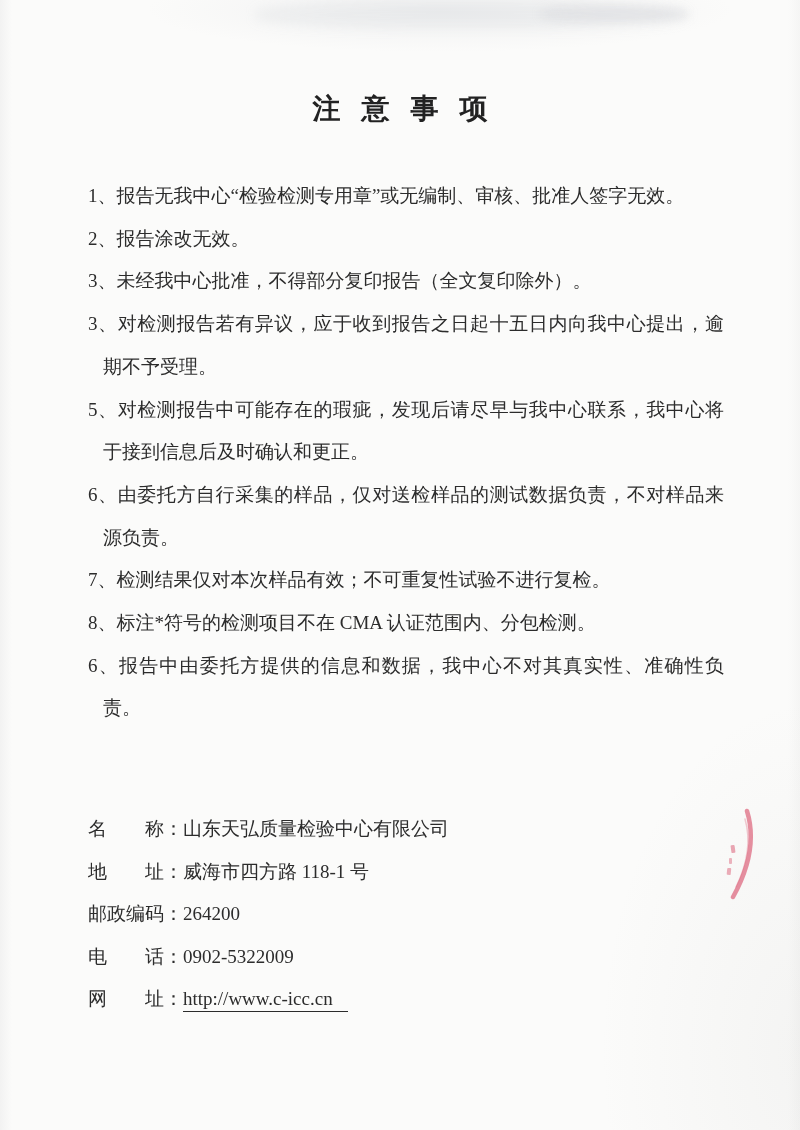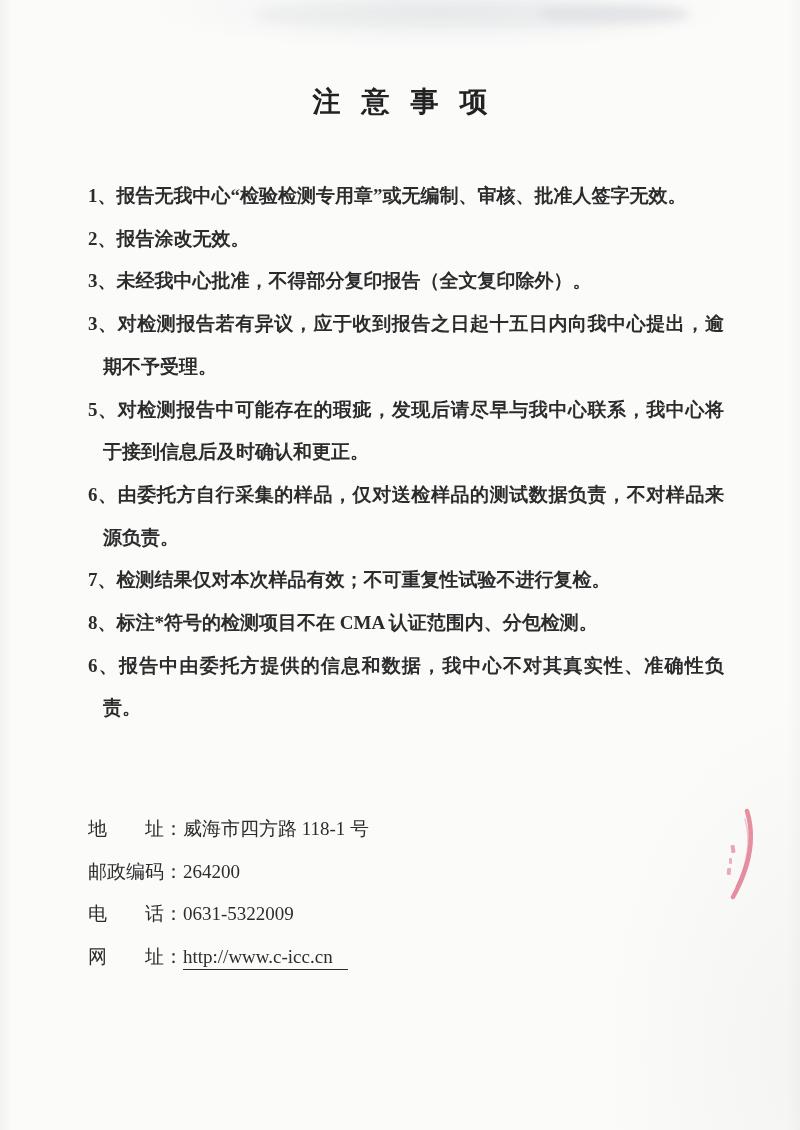--- a/index.html
+++ b/index.html
@@ -24,35 +24,34 @@
     text-align: center;
     font-family: "Liberation Sans", "DejaVu Sans", sans-serif;
     font-weight: 700;
     font-size: 28px;
     line-height: 34px;
     letter-spacing: 21px;
     padding-left: 21px;
     box-sizing: border-box;
     color: #222;
   }
-  #notes-title { top: 85px; }
+  #notes-title { top: 92px; }
   #org-title   { top: 724px; }
 
   .notes {
     position: absolute;
     top: 175px; left: 88px;
     width: 636px;
     font-size: 19px;
     line-height: 42.7px;
     text-align: justify;
   }
   .note {
     padding-left: 15px;
     text-indent: -15px;
-    font-weight: bold;
   }
 
   .org-info {
     position: absolute;
     top: 808px; left: 88px;
     width: 640px;
     font-size: 19px;
     line-height: 42.6px;
   }
   .info-row { white-space: nowrap; }
@@ -103,27 +102,30 @@
     <div class="note">5、对检测报告中可能存在的瑕疵，发现后请尽早与我中心联系，我中心将于接到信息后及时确认和更正。</div>
     <div class="note">6、由委托方自行采集的样品，仅对送检样品的测试数据负责，不对样品来源负责。</div>
     <div class="note">7、检测结果仅对本次样品有效；不可重复性试验不进行复检。</div>
     <div class="note">8、标注*符号的检测项目不在 CMA 认证范围内、分包检测。</div>
     <div class="note">6、报告中由委托方提供的信息和数据，我中心不对其真实性、准确性负责。</div>
   </div>
 
 
   <div class="org-info">
     <div class="info-row">
+      <span class="label">名　　称：</span><span class="value">山东天弘质量检验中心有限公司</span>
+    </div>
+    <div class="info-row">
       <span class="label">地　　址：</span><span class="value">威海市四方路 118-1 号</span>
     </div>
     <div class="info-row">
       <span class="label">邮政编码：</span><span class="value">264200</span>
     </div>
     <div class="info-row">
-      <span class="label">电　　话：</span><span class="value">0631-5322009</span>
+      <span class="label">电　　话：</span><span class="value">0902-5322009</span>
     </div>
     <div class="info-row">
       <span class="label">网　　址：</span><span class="value url">http://www.c-icc.cn</span>
     </div>
   </div>
 
   <svg class="stamp" width="60" height="110" viewBox="0 0 60 110" xmlns="http://www.w3.org/2000/svg">
     <path d="M 37 16 Q 49 55 23 102" fill="none" stroke-width="4.5" stroke-linecap="round" opacity="0.75" stroke="#d9536e"></path>
     <path d="M 35 24 Q 44 55 26 92" fill="none" stroke-width="1.5" stroke-linecap="round" opacity="0.35" stroke="#d9536e"></path>
     <rect x="21" y="50" width="4" height="8" rx="1" opacity="0.6" transform="rotate(-8 23 54)" fill="#d9536e"></rect>

